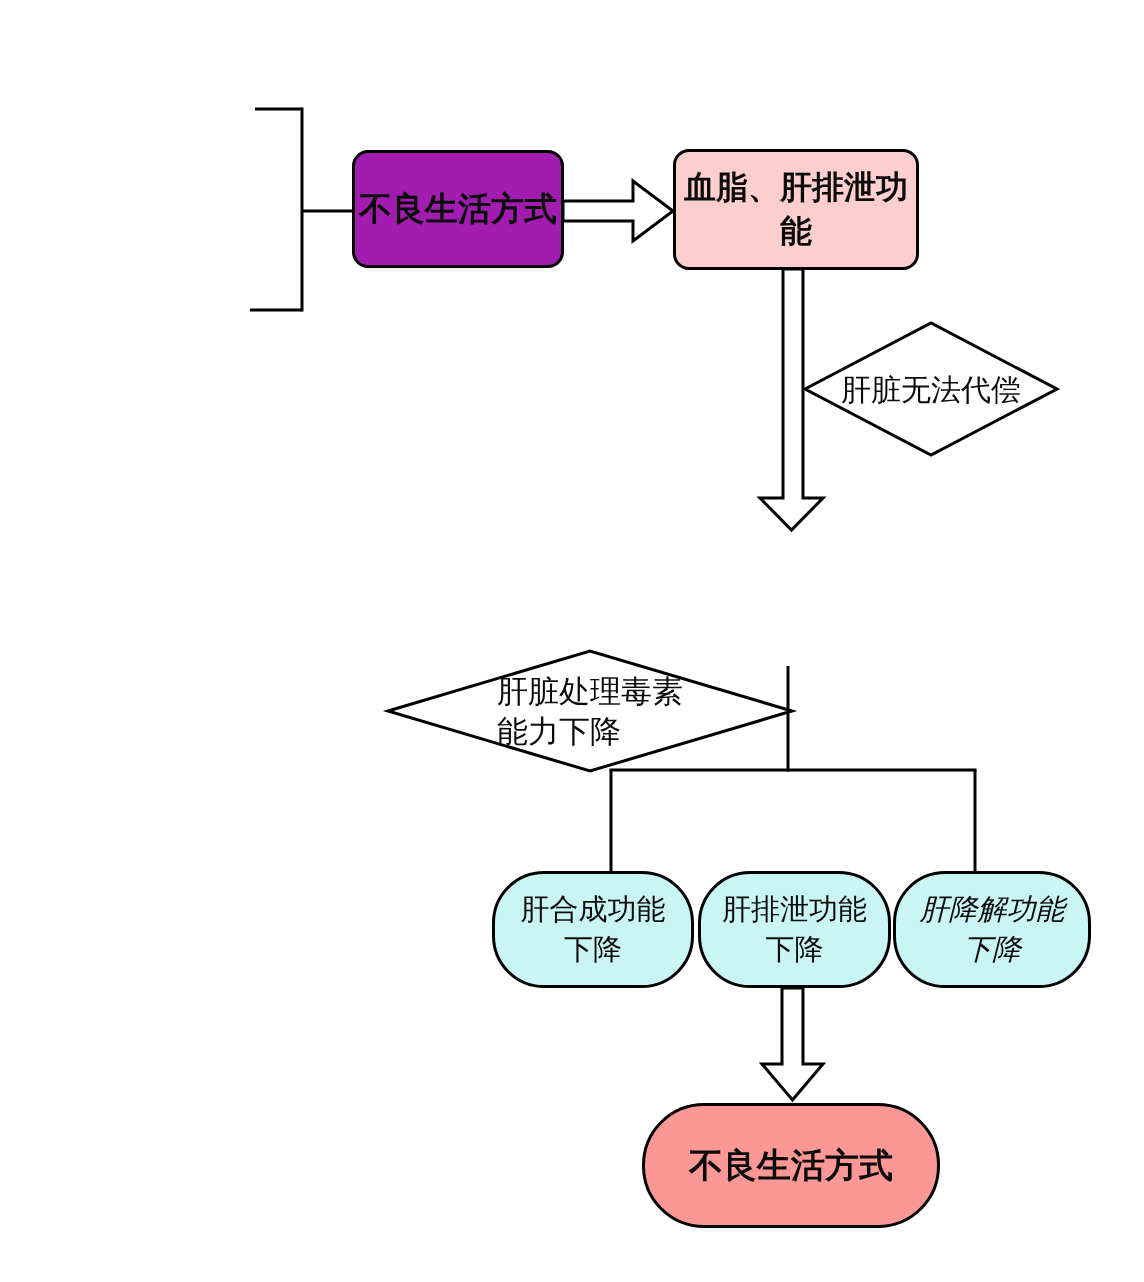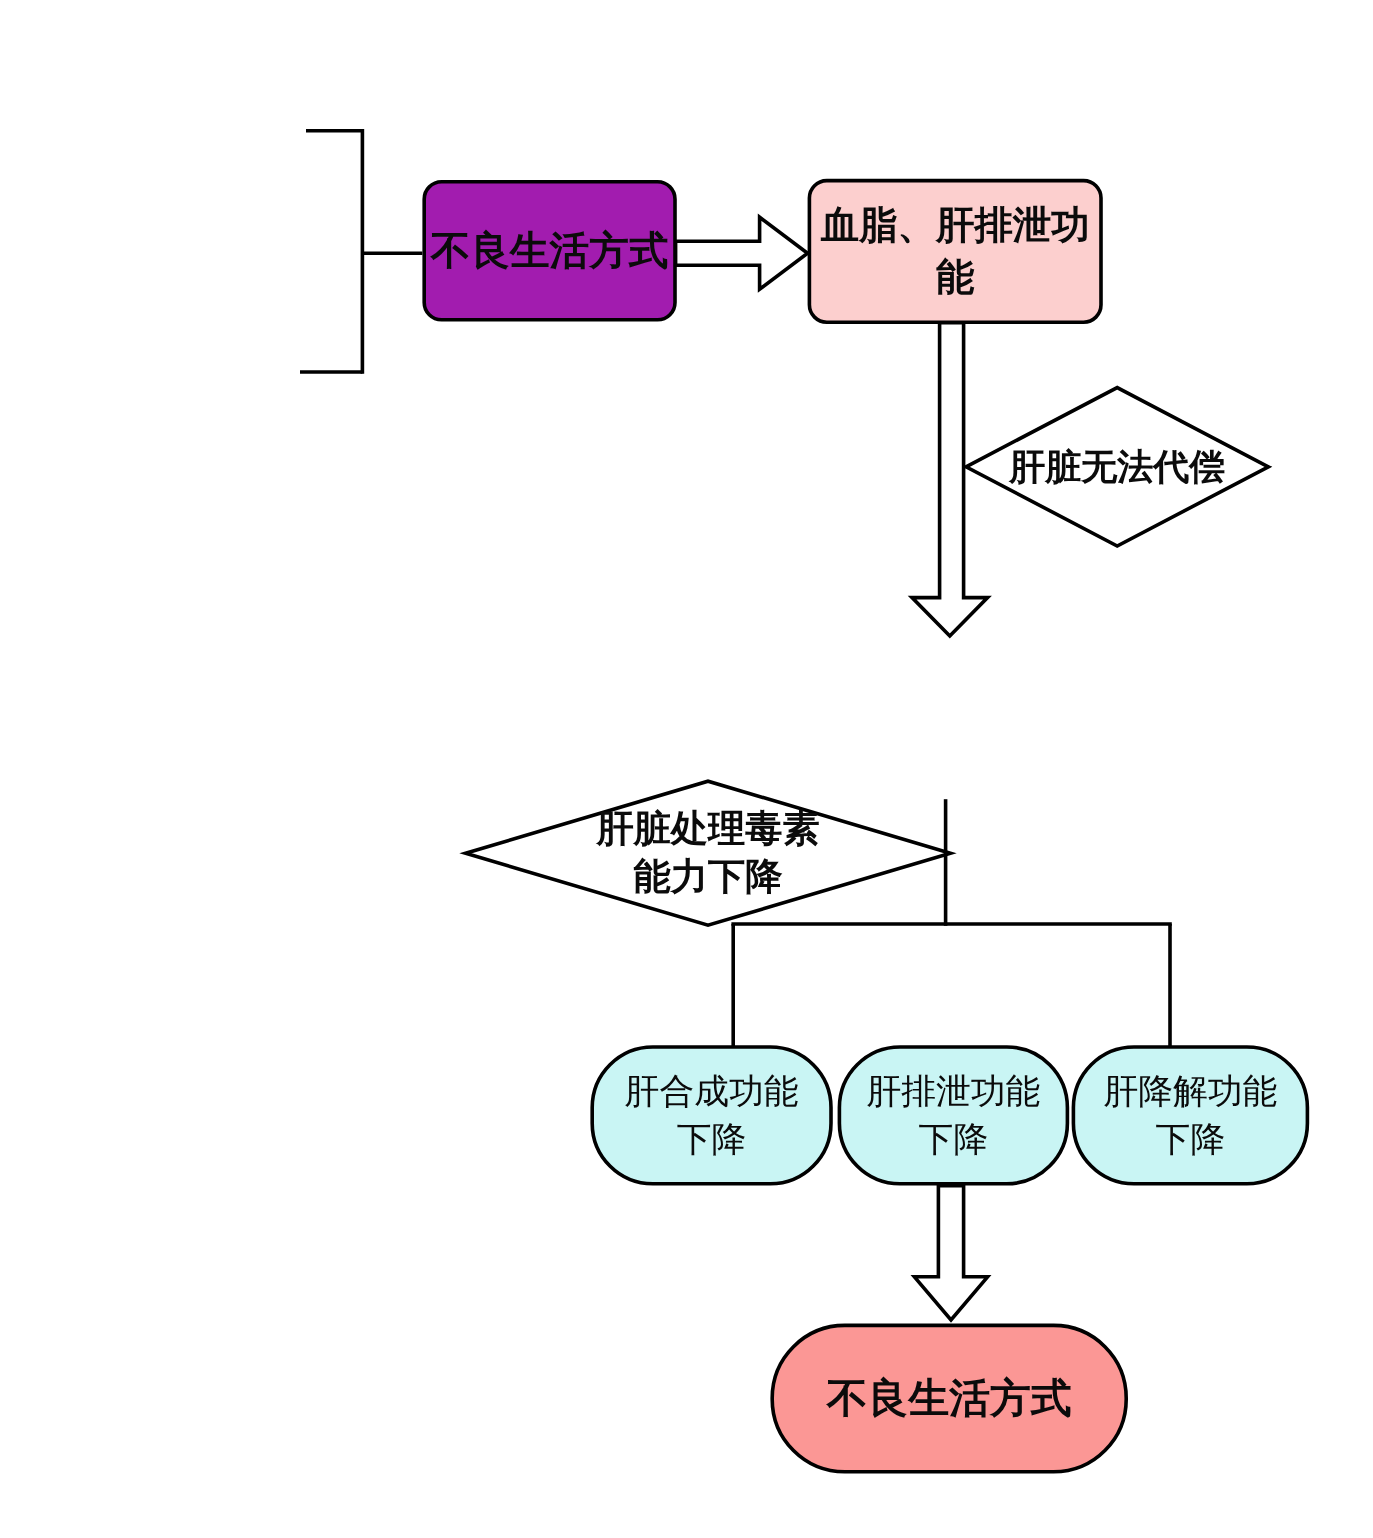--- a/index.html
+++ b/index.html
@@ -14,21 +14,21 @@
     white-space:pre-line;
   }
   .ellipse{background:#C9F5F4;border-radius:50%;font-size:29px;font-weight:400;}
   .rect{border-radius:16px;font-weight:700;}
   .yellow{background:#a21caf;font-size:33px;}
   .pink{background:#FCCFCE;}
   .squircle{background:#C9F5F4;border-radius:52px;font-size:29px;line-height:1.35;font-weight:400;}
   .pill{background:#FB9795;border-radius:62px;font-size:34px;font-weight:700;}
   .dlabel{
     position:absolute;display:flex;align-items:center;justify-content:center;
-    text-align:center;font-weight:700;white-space:pre-line;line-height:1.3;
+    text-align:left;font-weight:400;white-space:pre-line;line-height:1.3;
   }
   svg .stroke{stroke:#000;stroke-width:3;fill:none;}
   svg .hollow{stroke:#000;stroke-width:3;fill:#ffffff;stroke-linejoin:miter;}
   svg .dia{stroke:#000;stroke-width:3;fill:#ffffff;}
 </style>
 </head>
 <body>
 
 <div class="canvas">
 
@@ -73,21 +73,21 @@
 
 
   <div class="node squircle" style="left:492px;top:871px;width:202px;height:117px;">
     <span>肝合成功能
 下降</span>
   </div>
   <div class="node squircle" style="left:698px;top:871px;width:193px;height:117px;">
     <span>肝排泄功能
 下降</span>
   </div>
-  <div class="node squircle" style="left:893px;top:871px;width:198px;height:117px;">
+  <div class="node squircle" style="left:893px;top:871px;width:198px;height:117px;font-style:italic;">
     <span>肝降解功能
 下降</span>
   </div>
 
   <div class="node pill" style="left:642px;top:1103px;width:298px;height:125px;">
     <span>不良生活方式</span>
   </div>
 
 </div>
 

